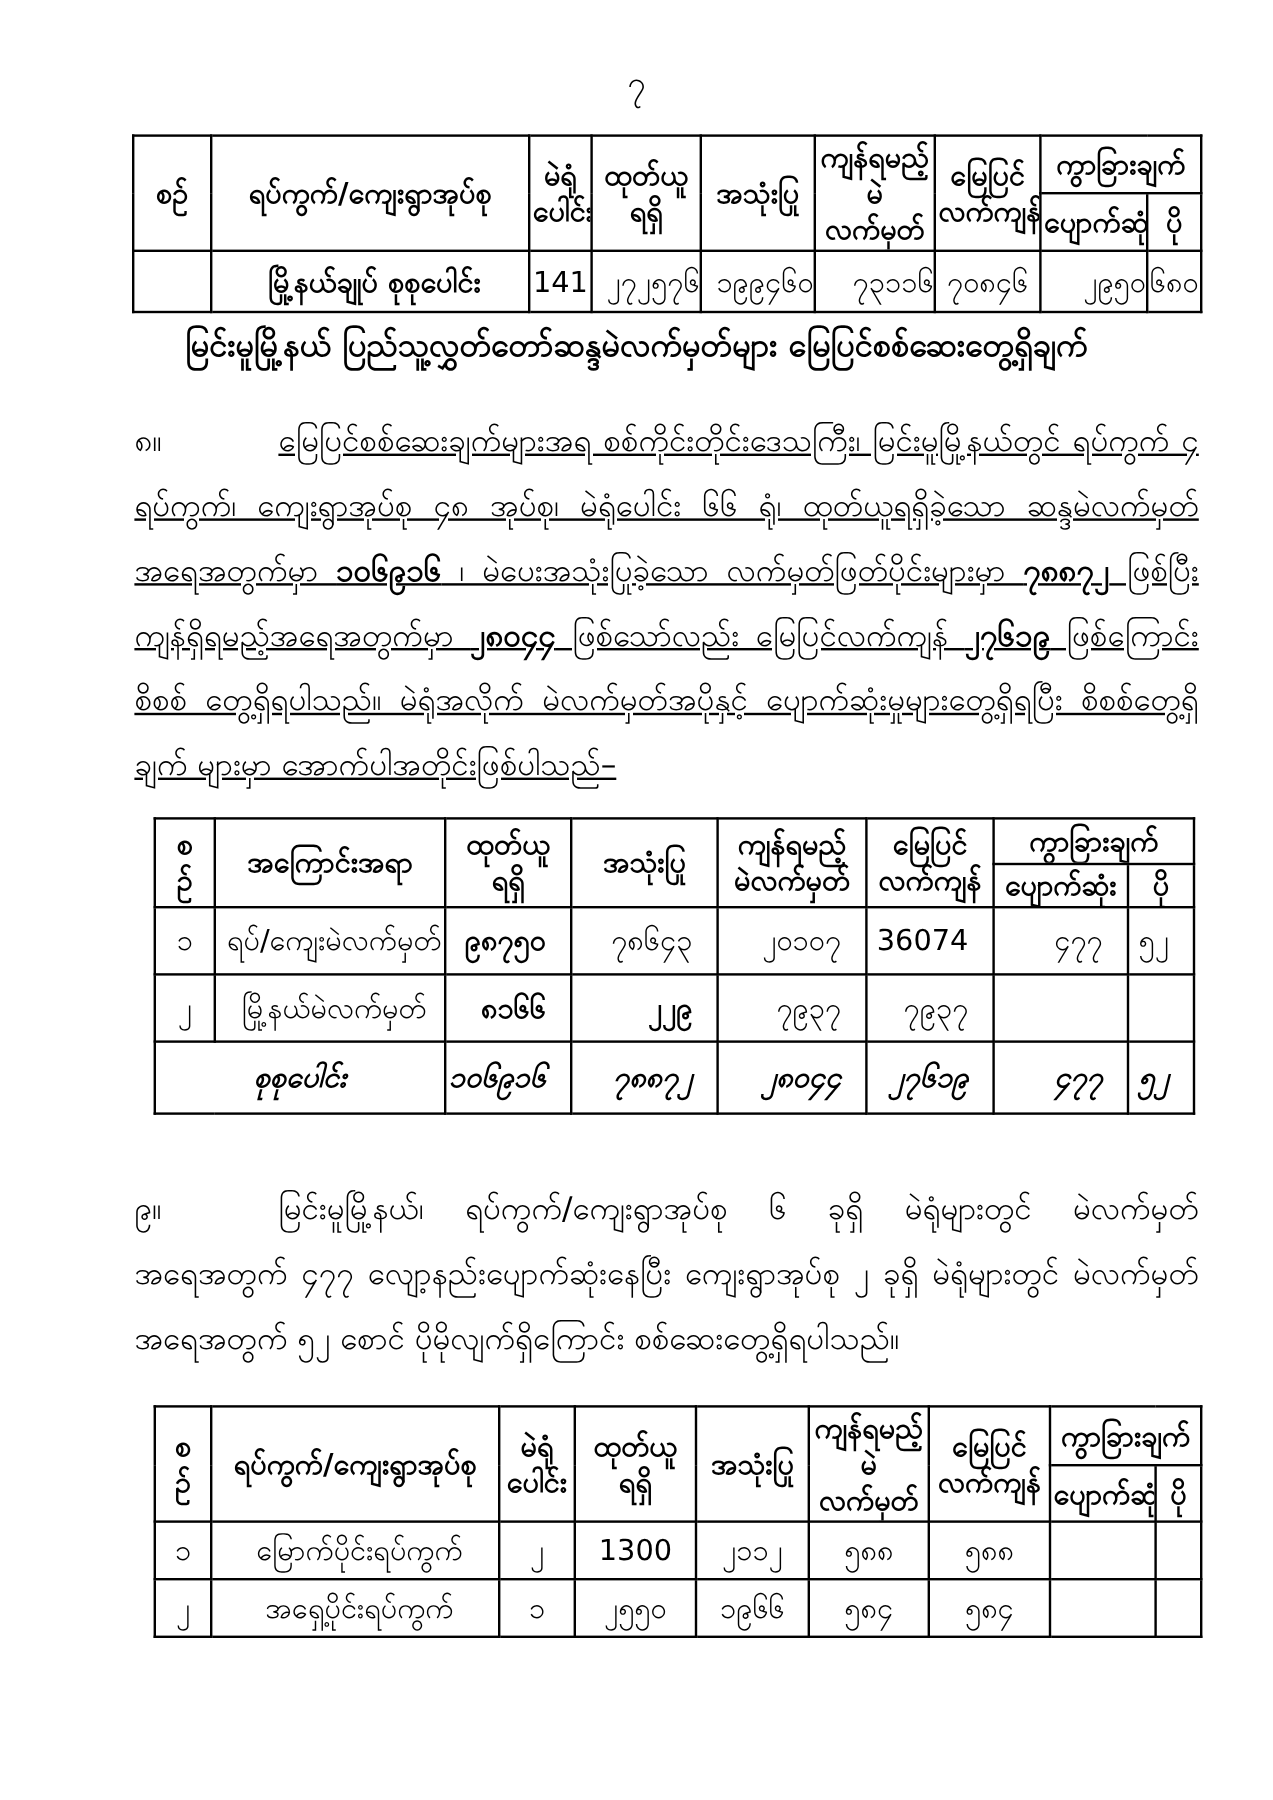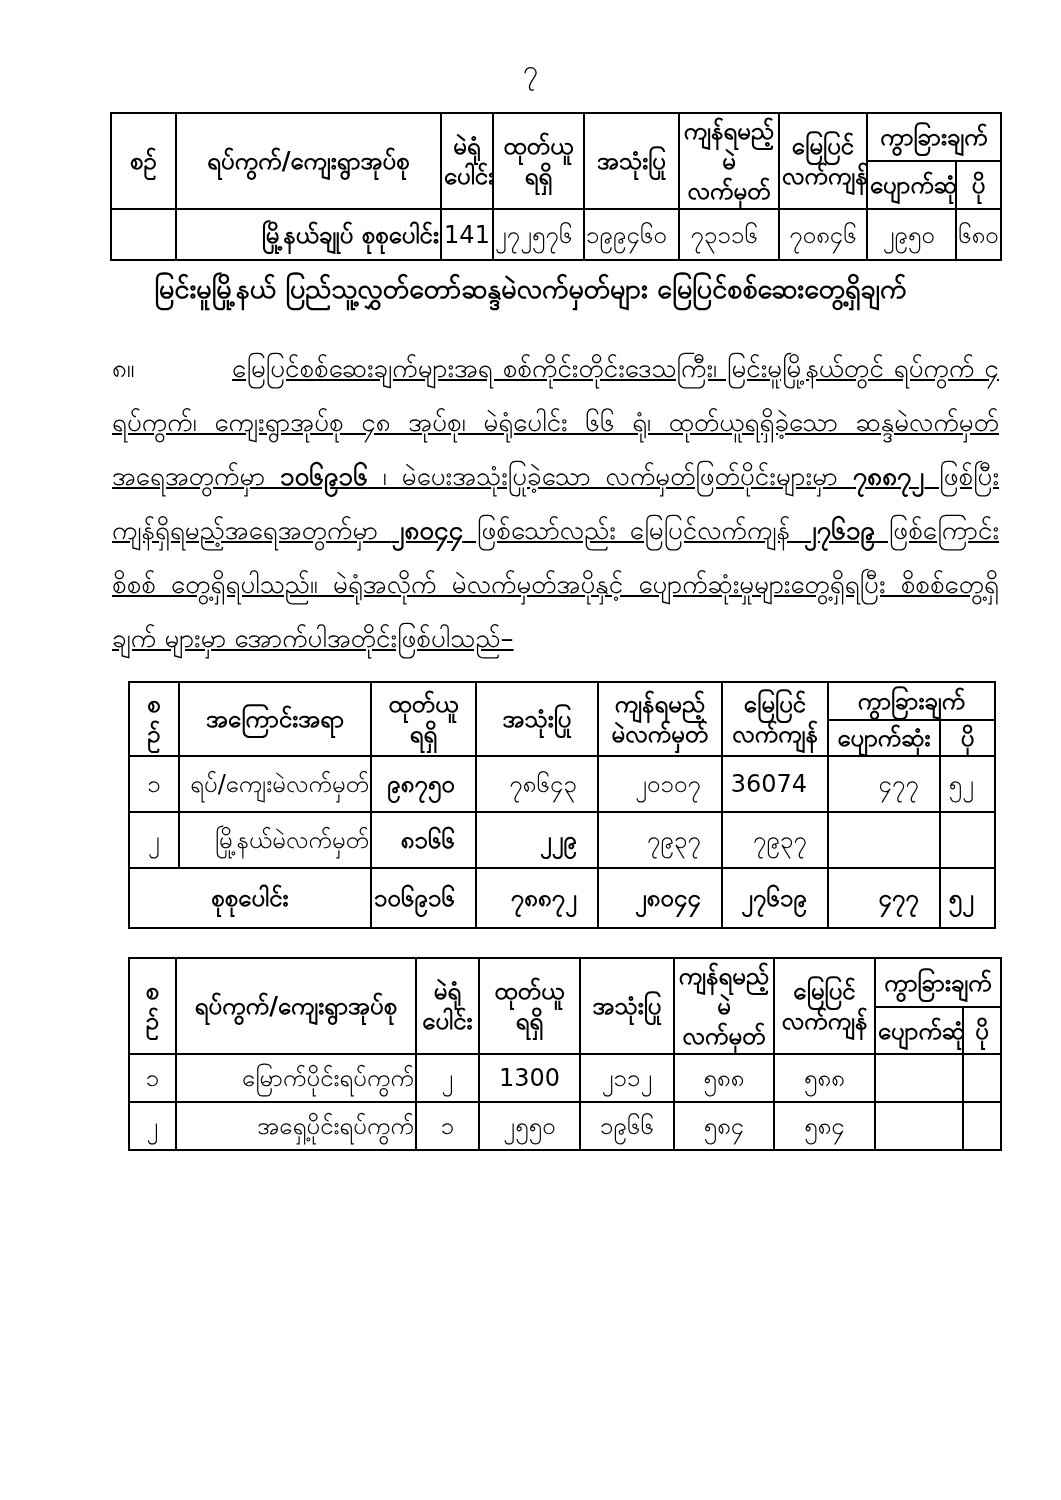--- a/index.html
+++ b/index.html
@@ -21,30 +21,30 @@
   
   .t1{width:890px;margin:24px 0 0 110px;}
   .t1 .hA{height:48px;}
   .t1 .hB{height:48px;}
   .t1 td{height:47px;}
   
   .t2{width:866px;margin:16px 0 0 128px;}
   .t2 .hA{height:38px;}
   .t2 .hB{height:36px;}
   .t2 td{height:52px;}
-  .t2 .total td{height:56px;font-weight:bold;}
+  .t2 .total td{height:56px;font-weight:bold;font-style:italic;}
   
   .t3{width:872px;margin:28px 0 0 128px;}
   .t3 .hA{height:44px;}
   .t3 .hB{height:42px;}
   .t3 td{height:44px;}
 
-  .cell-label{text-align:right;padding-left:8px;}
+  .cell-label{text-align:center;padding-left:8px;}
   .cell-center{text-align:center;}
-  .cell-num-r{text-align:right;padding-right:20px;}
+  .cell-num-r{text-align:right;padding-right:0;}
   .t2 .cell-num-r{padding-right:20px;}
   .bold{font-weight:bold;}
 
   .doc-heading{
     margin-top:10px;text-align:center;font-weight:bold;font-size:27px;line-height:36px;
   }
   .para{
     margin:0 62px 0 112px;font-size:26px;line-height:54px;text-align:justify;
     text-justify:inter-word;
   }
@@ -170,20 +170,23 @@
         <td class="cell-num-r">၁၀၆၉၁၆</td>
         <td class="cell-num-r">၇၈၈၇၂</td>
         <td class="cell-num-r">၂၈၀၄၄</td>
         <td class="cell-num-r">၂၇၆၁၉</td>
         <td class="cell-num-r">၄၇၇</td>
         <td class="cell-num-r">၅၂</td>
       </tr>
     </tbody>
   </table>
 
+  <div class="para p9">
+    <span class="pnum">၉။</span><span>မြင်းမူမြို့နယ်၊ ရပ်ကွက်/ကျေးရွာအုပ်စု ၆ ခုရှိ မဲရုံများတွင် မဲလက်မှတ် အရေအတွက် ၄၇၇ လျော့နည်းပျောက်ဆုံးနေပြီး ကျေးရွာအုပ်စု ၂ ခုရှိ မဲရုံများတွင် မဲလက်မှတ်အရေအတွက် ၅၂ စောင် ပိုမိုလျက်ရှိကြောင်း စစ်ဆေးတွေ့ရှိရပါသည်။</span>
+  </div>
 
 
   <table class="t3">
     <colgroup>
       <col style="width:47px">
         <col style="width:240px">
         <col style="width:63px">
         <col style="width:101px">
       <col style="width:94px">
         <col style="width:100px">

